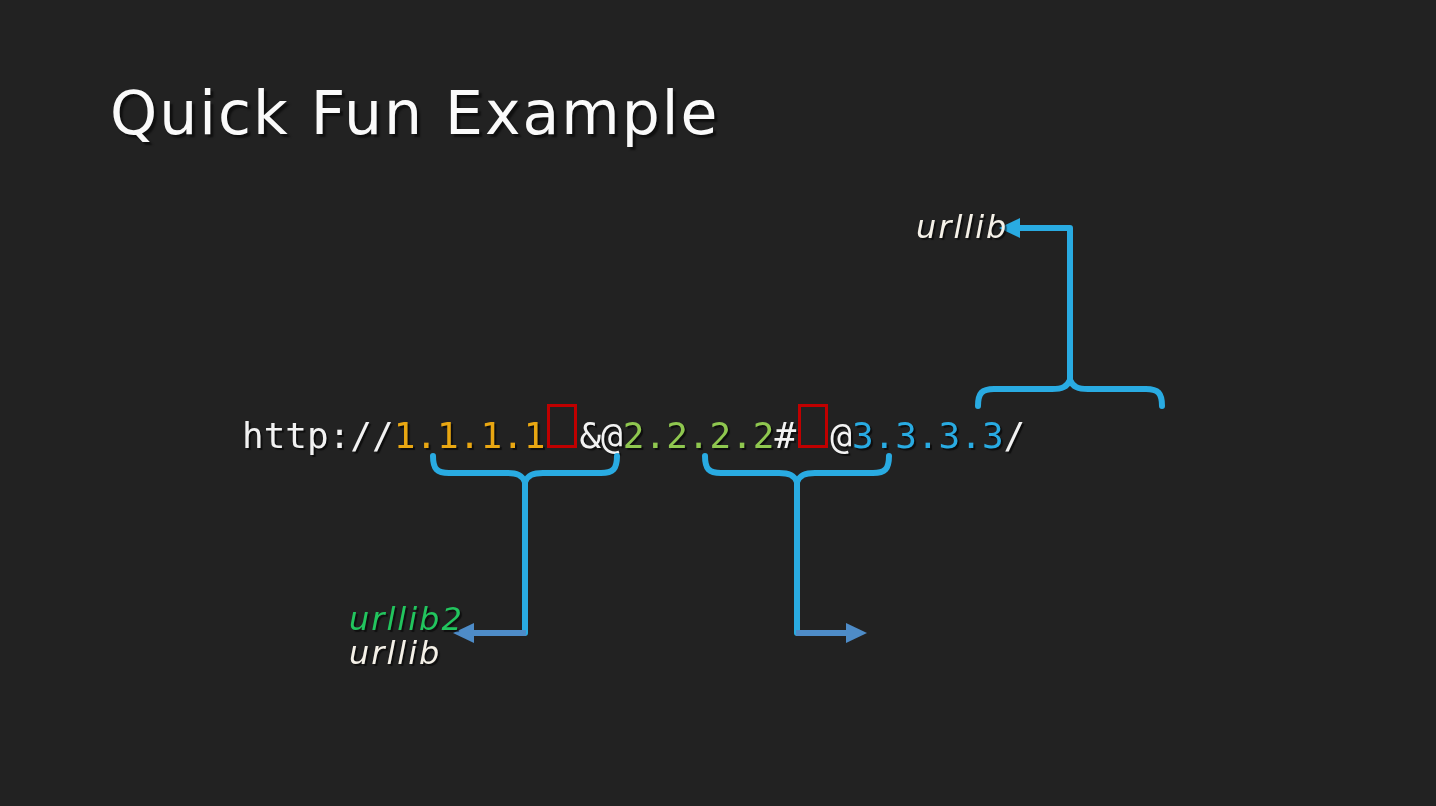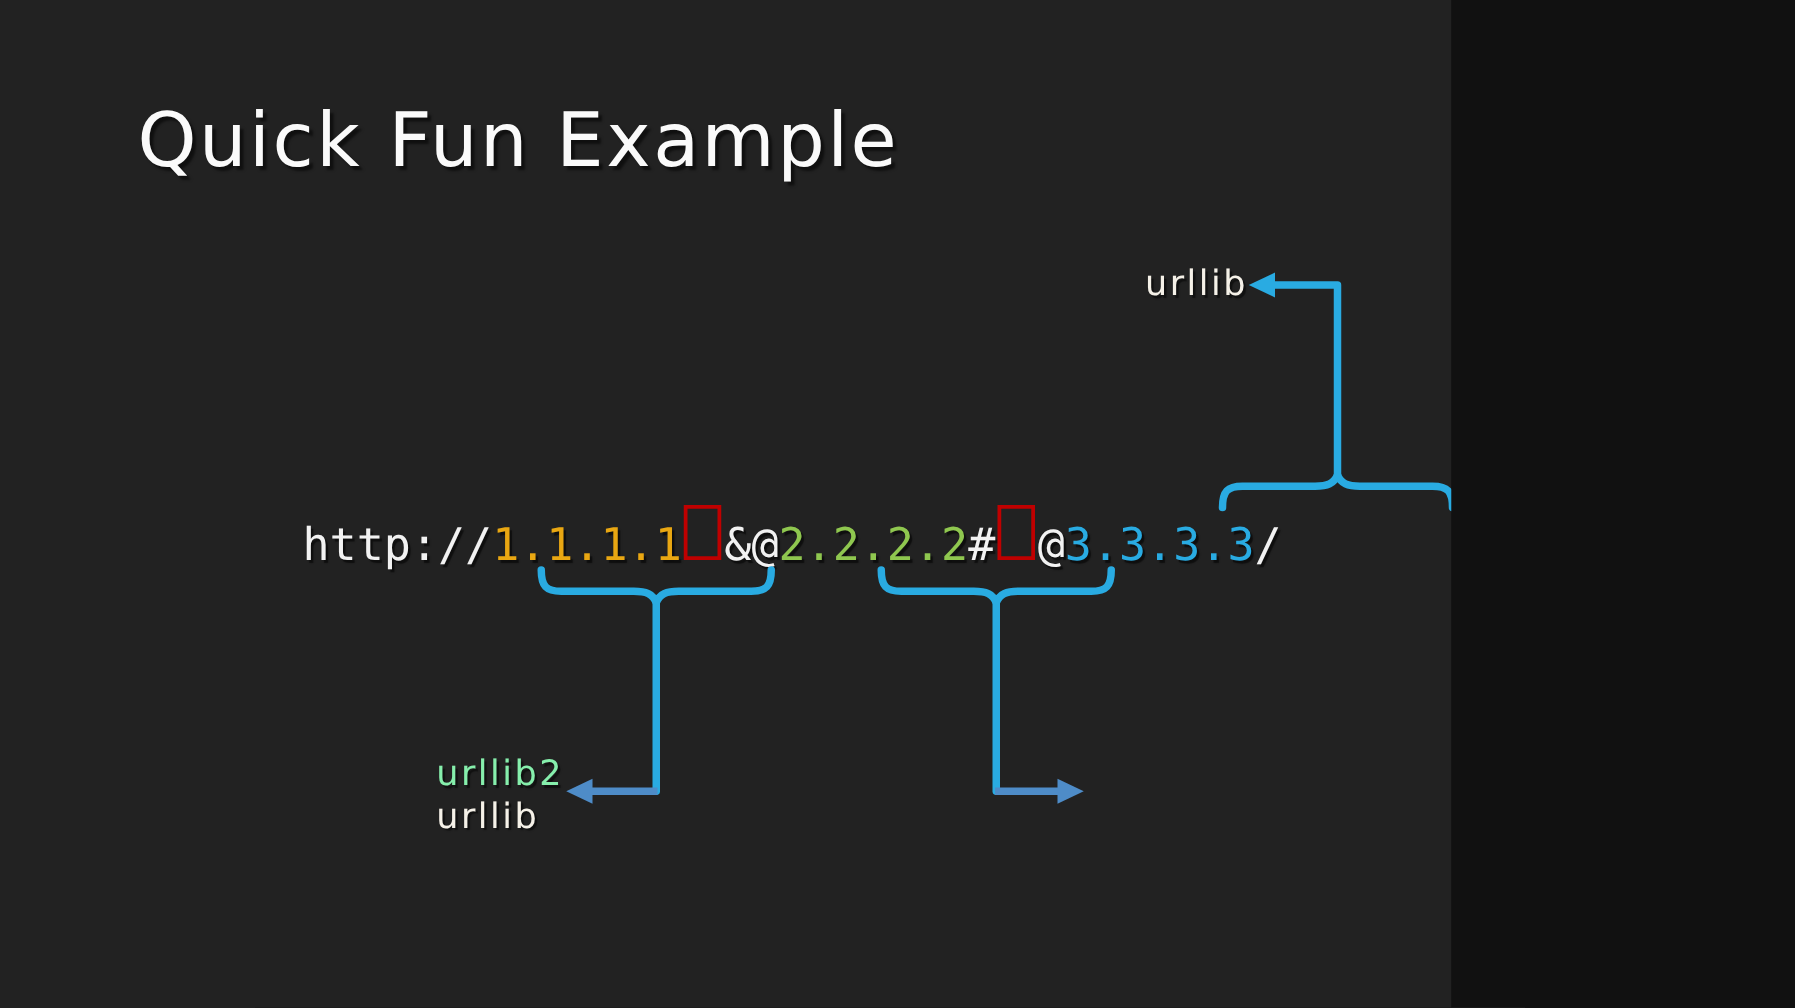--- a/index.html
+++ b/index.html
@@ -1,19 +1,19 @@
 <!DOCTYPE html>
 <html><head>
 <meta charset="utf-8">
 <style>
   html, body { margin: 0; padding: 0; }
   body { background: #111; }
   .slide {
     position: relative;
-    width: 1161px;
+    width: 1436px;
     height: 806px;
     background: #222222;
     overflow: hidden;
     font-family: "DejaVu Sans", "Liberation Sans", sans-serif;
   }
   .title {
     position: absolute;
     left: 110px;
     top: 78px;
     margin: 0;
@@ -46,25 +46,26 @@
   }
   .overlay {
     position: absolute;
     left: 0; top: 0;
     width: 1436px;
     height: 806px;
     pointer-events: none;
   }
   .anno-label {
     position: absolute;
-    font-size: 28px;
+    font-size: 32px;
     letter-spacing: 2px;
     line-height: 34px;
     text-shadow: 2px 2px 1px rgba(0,0,0,0.55);
     white-space: nowrap;
+    font-style: italic;
   }
   .label-urllib   { left: 916px; top: 210px; }
   .label-stack    { left: 349px; top: 602px; }
   .label-requests { left: 864px; top: 620px; }
 </style>
 </head>
 <body>
 
 <div class="slide" style="background: rgb(34, 34, 34);">
 
@@ -95,18 +96,18 @@
     <path d="M978,406 C978,393 982,389 994,389 L1052,389 C1062,389 1067,387 1070,380
              C1073,387 1078,389 1088,389 L1146,389 C1158,389 1162,393 1162,406" fill="none" stroke-width="6" stroke-linecap="round" stroke="#29ABE2"></path>
 
     <path d="M1070,380 L1070,228 L1016,228" fill="none" stroke-width="6" stroke-linejoin="round" stroke="#29ABE2"></path>
     <polygon points="999,228 1020,218 1020,238" fill="#29ABE2"></polygon>
   </svg>
 
   <div class="anno-label label-urllib" style="color: rgb(245, 241, 232);">urllib</div>
 
   <div class="anno-label label-stack">
-    <div style="color: #86efac;">urllib2</div>
+    <div style="color: #22c55e;">urllib2</div>
     <div style="color: rgb(245, 241, 232);">urllib</div>
   </div>
 
 
 </div>
 
 </body></html>

